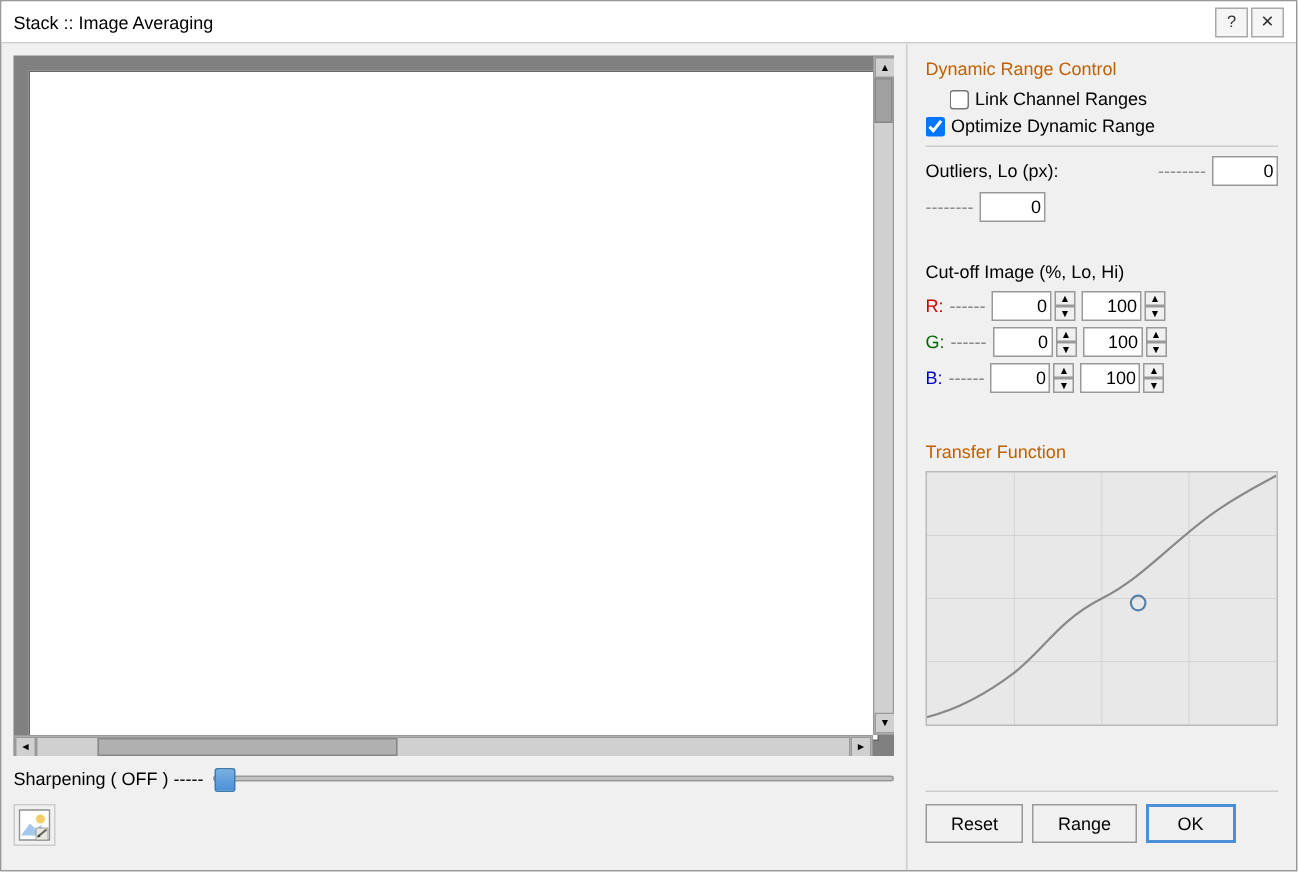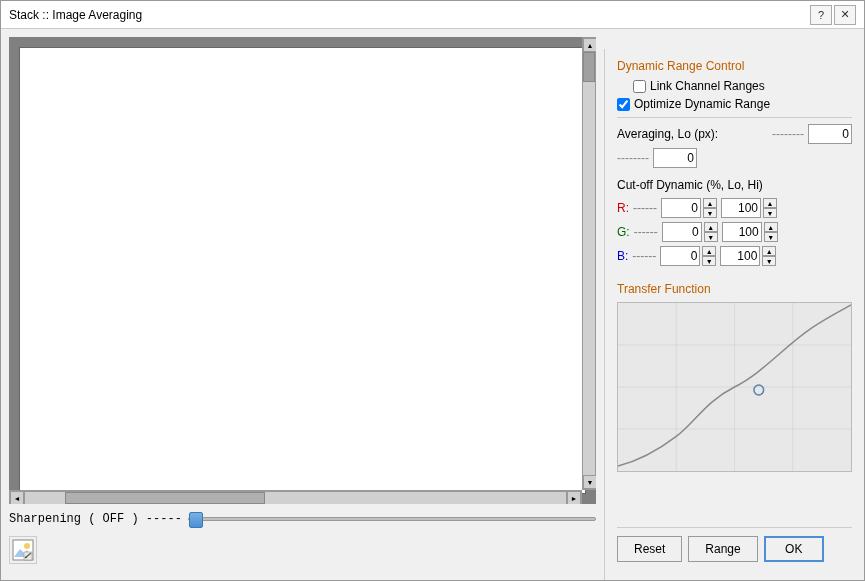--- a/index.html
+++ b/index.html
@@ -130,21 +130,20 @@
       font-size: 8px;
       cursor: pointer;
       flex-shrink: 0;
     }
 
     .bottom-controls {
       padding: 6px 0 4px 0;
       display: flex;
       flex-direction: column;
       gap: 4px;
-      font-family: Liberation Mono, monospace;
     }
     .scroll-h-arrow {
       width: 14px;
       height: 14px;
       background: #d0d0d0;
       border: 1px solid #999;
       display: flex;
       align-items: center;
       justify-content: center;
       font-size: 8px;
@@ -218,23 +217,22 @@
     }
 
     
     .right-panel {
       width: 260px;
       background: #f0f0f0;
       border-left: 1px solid #ccc;
       padding: 10px 12px;
       display: flex;
       flex-direction: column;
-      gap: 0;
+      gap: 16px;
       flex-shrink: 0;
-      margin-top: 20px;
     }
 
     .section-title {
       color: #c06000;
       font-size: 12px;
       font-weight: normal;
       margin-bottom: 6px;
     }
 
     .checkbox-row {
@@ -472,33 +470,33 @@
         </div>
 
         <div class="checkbox-row">
           <input type="checkbox" id="optimize-cb" checked="" style="">
           <label class="checkbox-label" for="optimize-cb">Optimize Dynamic Range</label>
         </div>
 
         <div class="divider"></div>
 
         <div class="field-row">
-          <span class="field-label">Averaging, Lo (px):</span>
+          <span class="field-label">Outliers, Lo (px):</span>
           <span class="field-dashes">--------</span>
           <input type="text" class="field-input" value="0" style="">
         </div>
 
         <div class="field-row">
           <span class="field-dashes">--------</span>
           <input type="text" class="field-input" value="0" style="">
         </div>
       </div>
 
       <div class="cutoff-section">
-        <div class="cutoff-title">Cut-off Dynamic (%, Lo, Hi)</div>
+        <div class="cutoff-title">Cut-off Image (%, Lo, Hi)</div>
 
         <div class="cutoff-row">
           <span class="cutoff-label cutoff-label-r">R:</span>
           <span class="cutoff-dashes"> ------ </span>
           <div class="spinner-group">
             <input type="text" class="spinner-input" value="0" style="">
             <div class="spinner-arrows">
               <div class="spinner-arrow">▲</div>
               <div class="spinner-arrow">▼</div>
             </div>

